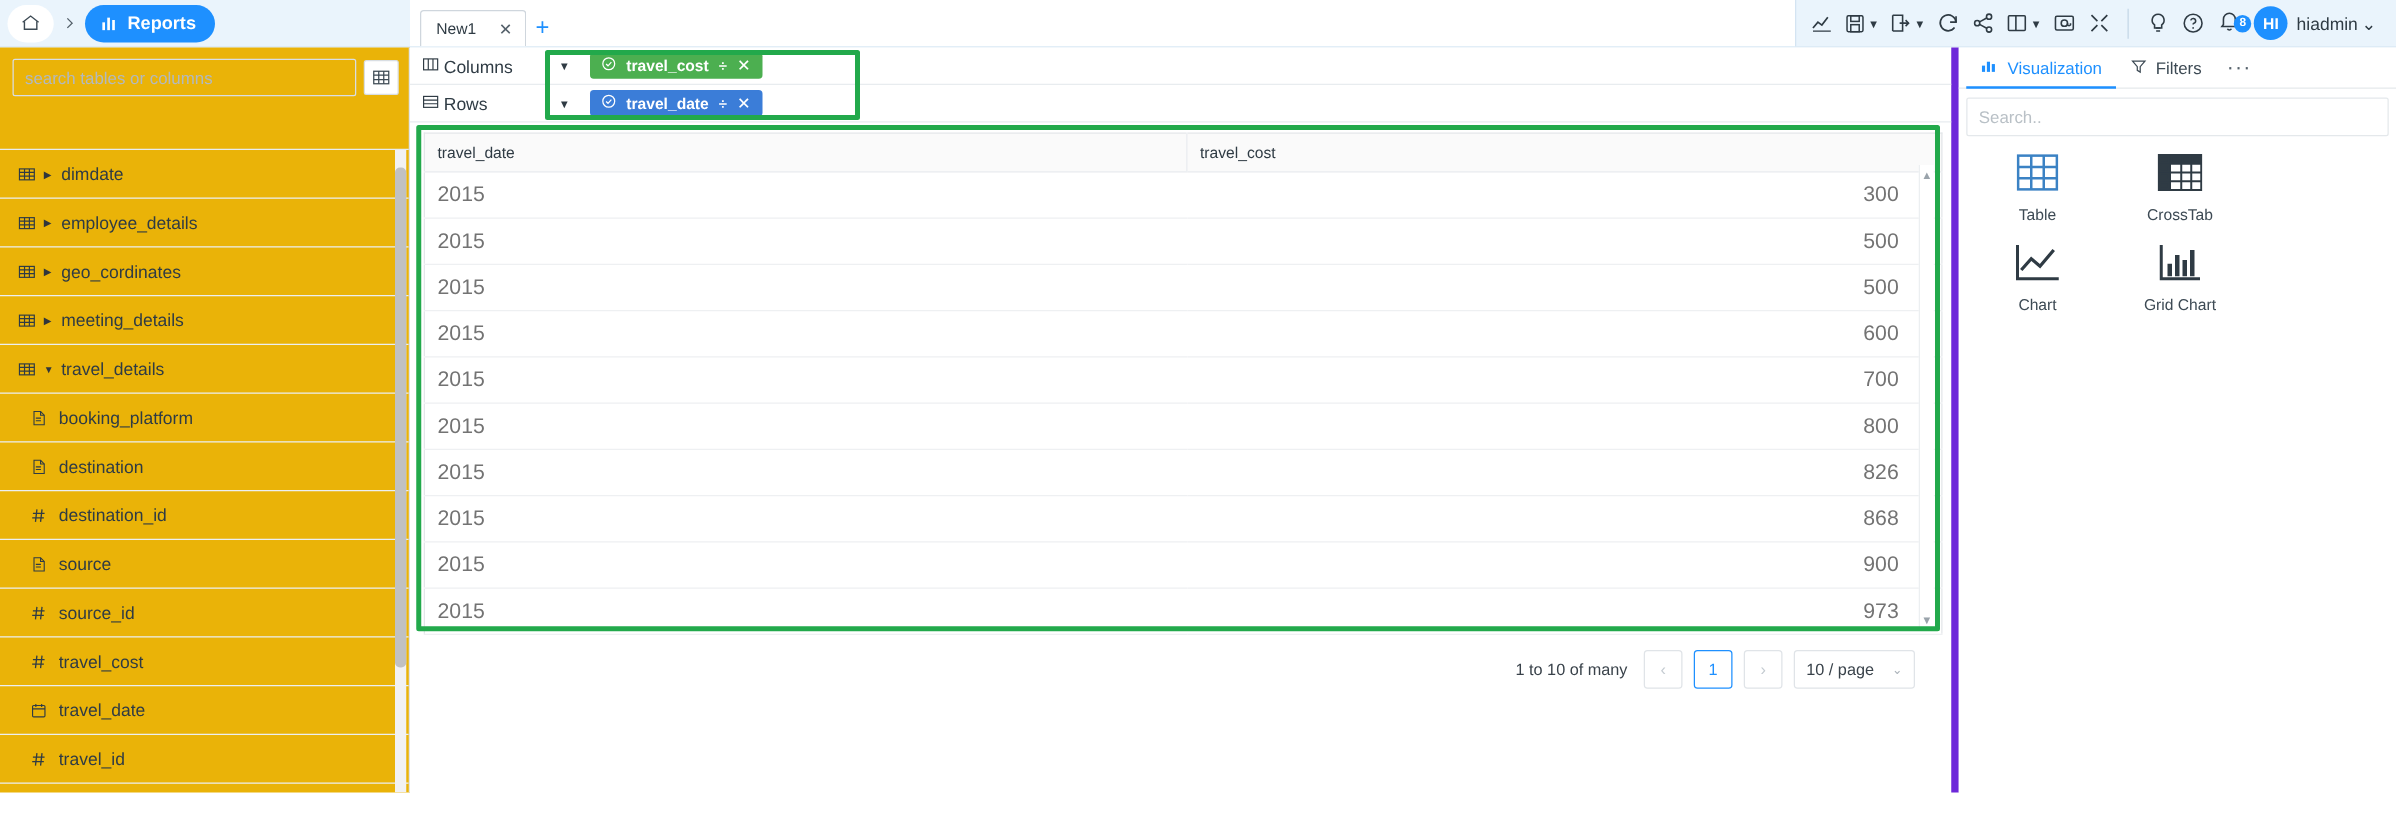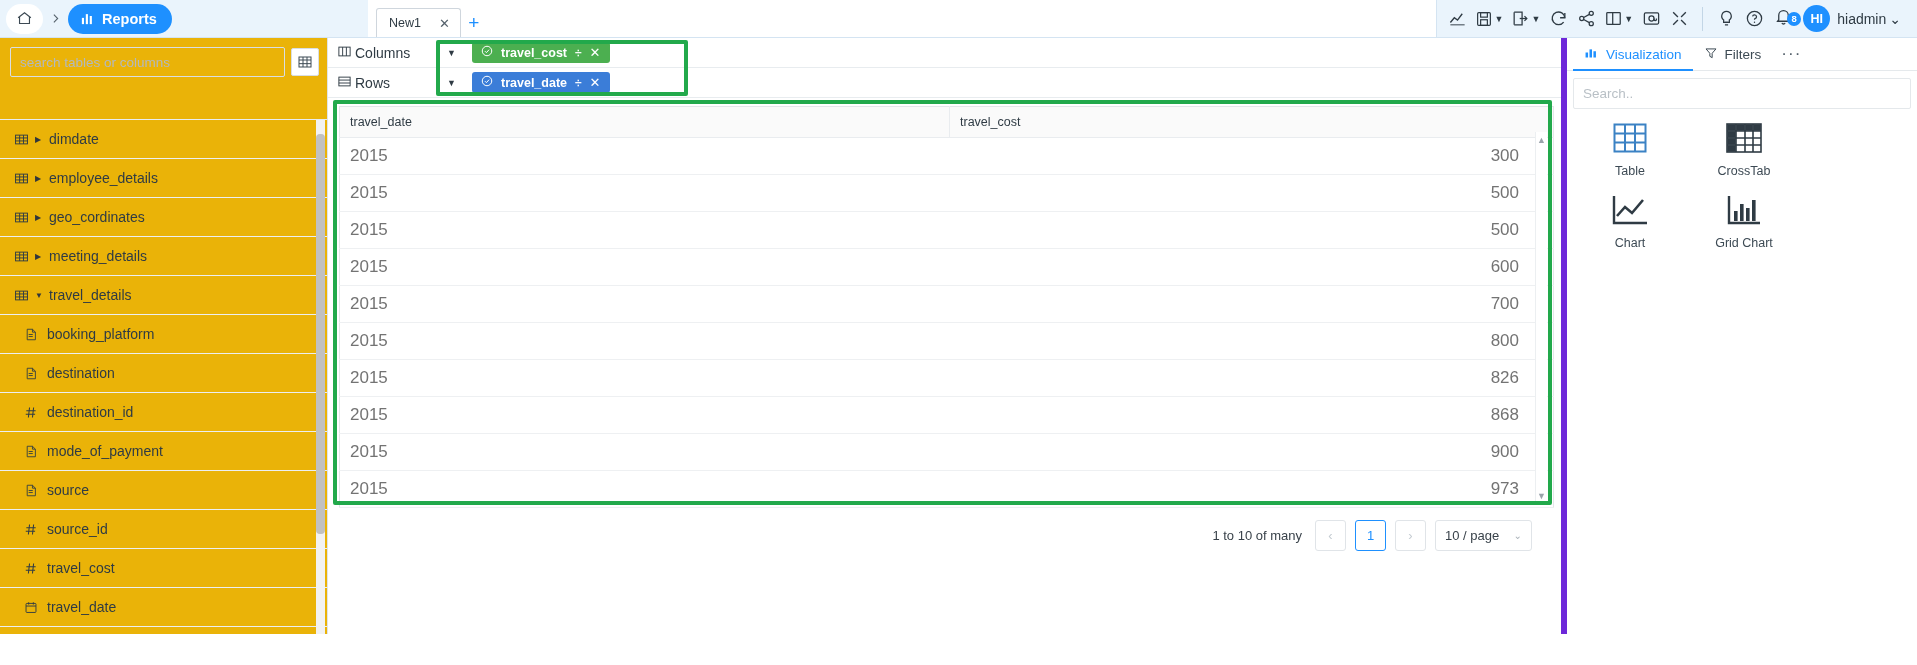--- a/index.html
+++ b/index.html
@@ -31,21 +31,21 @@
     font-size: 14.5px; color: #3d4a54;
   }
   .crumb.home { background: #ffffff; padding: 0 10px; }
   .crumb.sep { background: transparent; padding: 0 6px; color: #6e7c87; }
   .crumb.active {
     background: #1e90ff; color: #ffffff; font-weight: 600;
     padding: 0 15px 0 12px;
   }
   .crumb svg { display: block; }
 
-  .topbar-mid { flex: 1; background: #ffffff; position: relative; display: flex; align-items: flex-end; margin-left: 40px; }
+  .topbar-mid { flex: 1; background: #ffffff; position: relative; display: flex; align-items: flex-end; }
   .tabstrip { display: flex; align-items: flex-end; height: 100%; padding-left: 8px; }
   .tabitem {
     display: flex; align-items: center; gap: 18px;
     height: 29px; padding: 0 10px 0 12px;
     border: 1px solid #cfd6dd; border-bottom: none;
     background: #ffffff; font-size: 12.5px; color: #2f3b44;
     border-radius: 3px 3px 0 0;
   }
   .tabitem .tabclose { color: #55616b; font-size: 13px; cursor: pointer; }
   .tabadd {
@@ -461,30 +461,20 @@
 
           <div class="tnode col">
             <span class="ticon">
               <svg width="14" height="15" viewBox="0 0 24 24" fill="none" stroke="#2f3b44" stroke-width="1.8">
                 <path d="M9.5 3.5L7.5 20.5M16.5 3.5l-2 17M4 9h16M3 15h16"></path>
               </svg>
             </span>
             <span>destination_id</span>
           </div>
 
-          <div class="tnode col">
-            <span class="ticon">
-              <svg width="14" height="15" viewBox="0 0 24 24" fill="none" stroke="#2f3b44" stroke-width="1.5">
-                <path d="M5.5 3h9l5 5v13h-14z"></path>
-                  <path d="M14.5 3v5h5"></path>
-                  <path d="M8 12h7M8 15.5h7"></path>
-              </svg>
-            </span>
-            <span>mode_of_payment</span>
-          </div>
 
           <div class="tnode col">
             <span class="ticon">
               <svg width="14" height="15" viewBox="0 0 24 24" fill="none" stroke="#2f3b44" stroke-width="1.5">
                 <path d="M5.5 3h9l5 5v13h-14z"></path>
                   <path d="M14.5 3v5h5"></path>
                   <path d="M8 12h7M8 15.5h7"></path>
               </svg>
             </span>
             <span>source</span>

